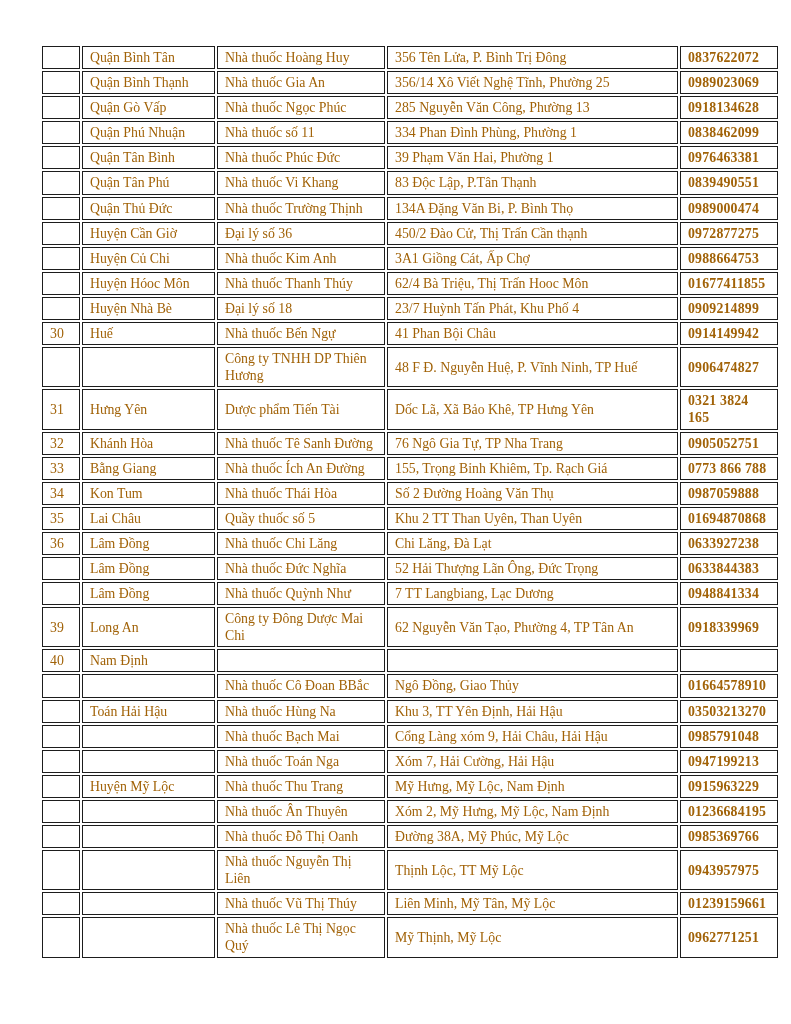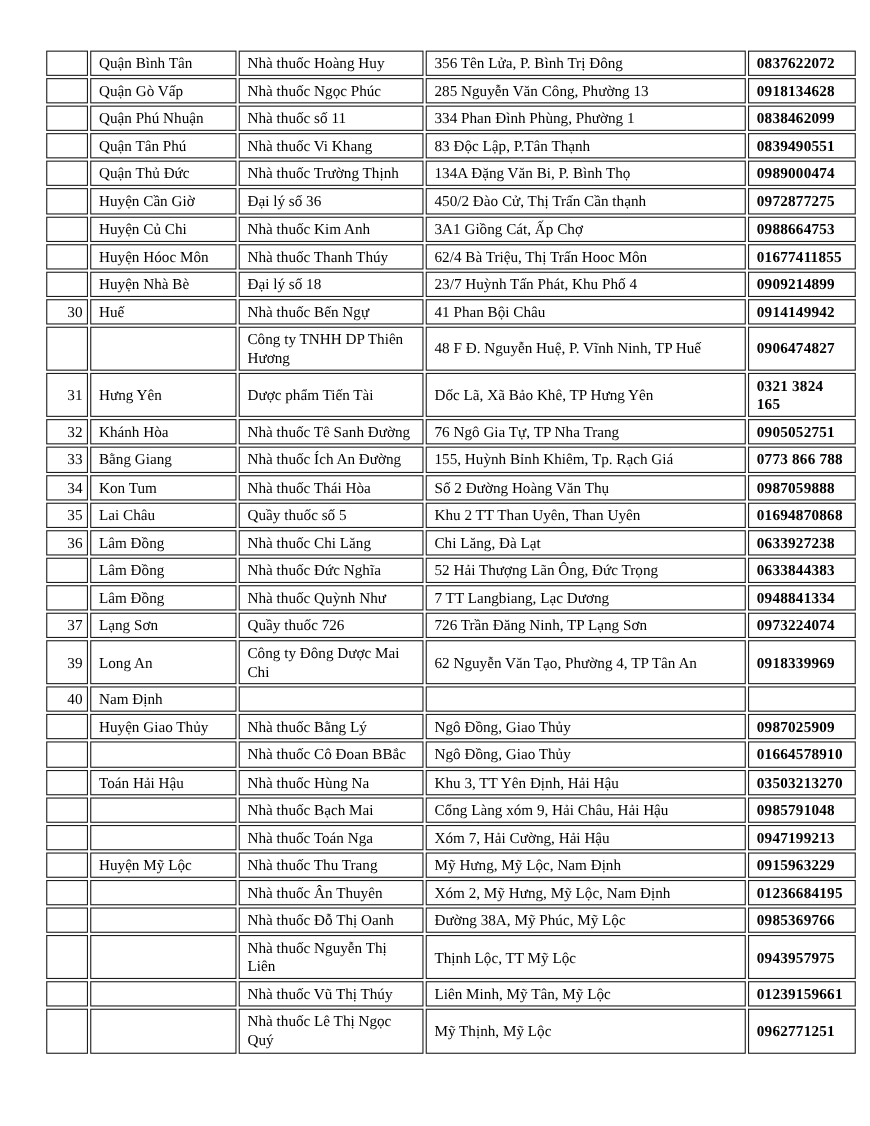--- a/index.html
+++ b/index.html
@@ -9,21 +9,21 @@
     width: 791px;
     height: 1024px;
     overflow: hidden;
   }
   .page {
     position: relative;
     width: 791px;
     height: 1024px;
     background: #ffffff;
     font-family: "Liberation Serif", "DejaVu Serif", serif;
-    color: #000000;
+    color: #a16207;
   }
   table.pharm {
     position: absolute;
     left: 40px;
     top: 44px;
     border-collapse: separate;
     border-spacing: 2px;
     table-layout: fixed;
     width: 740px;
     background: #ffffff;
@@ -31,21 +31,21 @@
   table.pharm td {
     border: 1.5px solid #1d1d1d;
     padding: 2px 4px 2px 7px;
     font-size: 13.8px;
     line-height: 1.24;
     vertical-align: middle;
     background: #ffffff;
     overflow: hidden;
     word-wrap: break-word;
   }
-  td.c-no      { padding-left: 6px; text-align: right; }
+  td.c-no      { padding-left: 6px; }
   td.c-phone   { letter-spacing: 0.2px; font-weight: bold; }
 </style>
 </head>
 <body>
 
 <div class="page">
   <table class="pharm">
     <colgroup>
       <col style="width:38px">
       <col style="width:133px">
@@ -56,31 +56,45 @@
     <tbody>
         <tr>
           <td class="c-no"></td>
           <td class="c-region">Quận Bình Tân</td>
           <td class="c-name">Nhà thuốc Hoàng Huy</td>
           <td class="c-address">356 Tên Lửa, P. Bình Trị Đông</td>
           <td class="c-phone">0837622072</td>
         </tr>
         <tr>
           <td class="c-no"></td>
+          <td class="c-region">Quận Bình Thạnh</td>
+          <td class="c-name">Nhà thuốc Gia An</td>
+          <td class="c-address">356/14 Xô Viết Nghệ Tĩnh, Phường 25</td>
+          <td class="c-phone">0989023069</td>
+        </tr>
+        <tr>
+          <td class="c-no"></td>
           <td class="c-region">Quận Gò Vấp</td>
           <td class="c-name">Nhà thuốc Ngọc Phúc</td>
           <td class="c-address">285 Nguyễn Văn Công, Phường 13</td>
           <td class="c-phone">0918134628</td>
         </tr>
         <tr>
           <td class="c-no"></td>
           <td class="c-region">Quận Phú Nhuận</td>
           <td class="c-name">Nhà thuốc số 11</td>
           <td class="c-address">334 Phan Đình Phùng, Phường 1</td>
           <td class="c-phone">0838462099</td>
+        </tr>
+        <tr>
+          <td class="c-no"></td>
+          <td class="c-region">Quận Tân Bình</td>
+          <td class="c-name">Nhà thuốc Phúc Đức</td>
+          <td class="c-address">39 Phạm Văn Hai, Phường 1</td>
+          <td class="c-phone">0976463381</td>
         </tr>
         <tr>
           <td class="c-no"></td>
           <td class="c-region">Quận Tân Phú</td>
           <td class="c-name">Nhà thuốc Vi Khang</td>
           <td class="c-address">83 Độc Lập, P.Tân Thạnh</td>
           <td class="c-phone">0839490551</td>
         </tr>
         <tr>
           <td class="c-no"></td>
@@ -142,21 +156,21 @@
           <td class="c-no">32</td>
           <td class="c-region">Khánh Hòa</td>
           <td class="c-name">Nhà thuốc Tê Sanh Đường</td>
           <td class="c-address">76 Ngô Gia Tự, TP Nha Trang</td>
           <td class="c-phone">0905052751</td>
         </tr>
         <tr>
           <td class="c-no">33</td>
           <td class="c-region">Bằng Giang</td>
           <td class="c-name">Nhà thuốc Ích An Đường</td>
-          <td class="c-address">155, Huỳnh Bỉnh Khiêm, Tp. Rạch Giá</td>
+          <td class="c-address">155, Trọng Bỉnh Khiêm, Tp. Rạch Giá</td>
           <td class="c-phone">0773 866 788</td>
         </tr>
         <tr>
           <td class="c-no">34</td>
           <td class="c-region">Kon Tum</td>
           <td class="c-name">Nhà thuốc Thái Hòa</td>
           <td class="c-address">Số 2 Đường Hoàng Văn Thụ</td>
           <td class="c-phone">0987059888</td>
         </tr>
         <tr>
@@ -181,49 +195,35 @@
           <td class="c-phone">0633844383</td>
         </tr>
         <tr>
           <td class="c-no"></td>
           <td class="c-region">Lâm Đồng</td>
           <td class="c-name">Nhà thuốc Quỳnh Như</td>
           <td class="c-address">7 TT Langbiang, Lạc Dương</td>
           <td class="c-phone">0948841334</td>
         </tr>
         <tr>
-          <td class="c-no">37</td>
-          <td class="c-region">Lạng Sơn</td>
-          <td class="c-name">Quầy thuốc 726</td>
-          <td class="c-address">726 Trần Đăng Ninh, TP Lạng Sơn</td>
-          <td class="c-phone">0973224074</td>
-        </tr>
-        <tr>
           <td class="c-no">39</td>
           <td class="c-region">Long An</td>
           <td class="c-name">Công ty Đông Dược Mai Chi</td>
           <td class="c-address">62 Nguyễn Văn Tạo, Phường 4, TP Tân An</td>
           <td class="c-phone">0918339969</td>
         </tr>
         <tr>
           <td class="c-no">40</td>
           <td class="c-region">Nam Định</td>
           <td class="c-name"></td>
           <td class="c-address"></td>
           <td class="c-phone"></td>
         </tr>
         <tr>
           <td class="c-no"></td>
-          <td class="c-region">Huyện Giao Thủy</td>
-          <td class="c-name">Nhà thuốc Bằng Lý</td>
-          <td class="c-address">Ngô Đồng, Giao Thủy</td>
-          <td class="c-phone">0987025909</td>
-        </tr>
-        <tr>
-          <td class="c-no"></td>
           <td class="c-region"></td>
           <td class="c-name">Nhà thuốc Cô Đoan BBắc</td>
           <td class="c-address">Ngô Đồng, Giao Thủy</td>
           <td class="c-phone">01664578910</td>
         </tr>
         <tr>
           <td class="c-no"></td>
           <td class="c-region">Toán Hải Hậu</td>
           <td class="c-name">Nhà thuốc Hùng Na</td>
           <td class="c-address">Khu 3, TT Yên Định, Hải Hậu</td>

